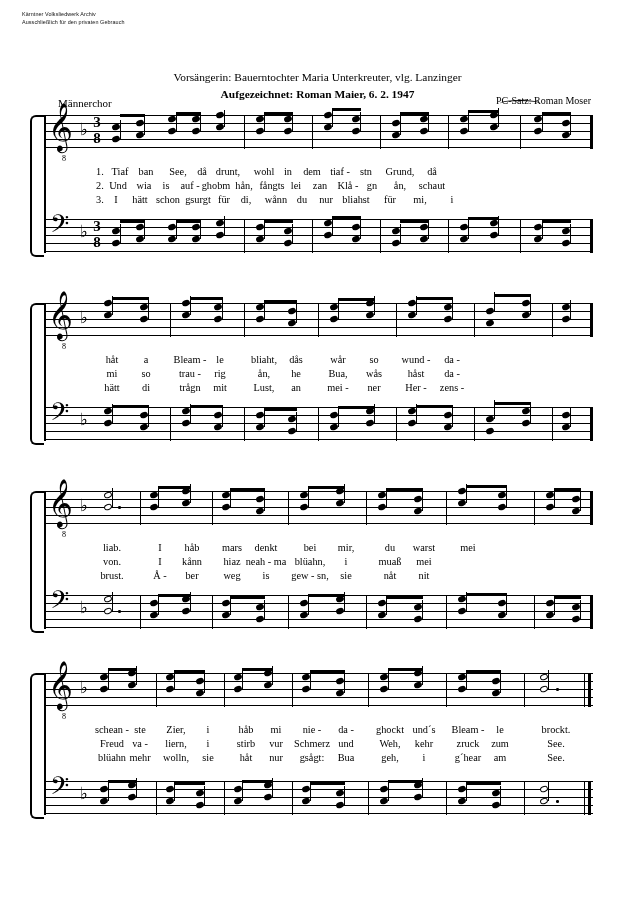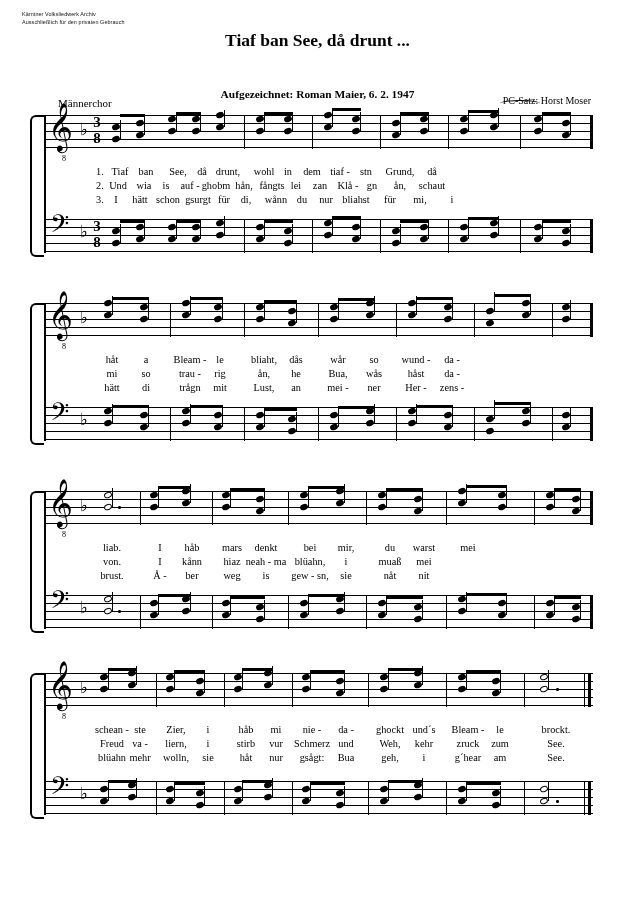--- a/index.html
+++ b/index.html
@@ -195,24 +195,24 @@
 </head>
 <body>
 
 <div id="page">
 
   <div class="archive">
     <div>Kärntner Volksliedwerk Archiv</div>
     <div>Ausschließlich für den privaten Gebrauch</div>
   </div>
 
-  <div class="title">Tiaf ban See, då drunt ...</div>
+  <div class="subline" id="sub2">Vorsängerin: Bauerntochter Maria Unterkreuter, vlg. Lanzinger</div>
   <div class="subline" id="sub3">Aufgezeichnet: Roman Maier, 6. 2. 1947</div>
   <div class="voicelabel">Männerchor</div>
-  <div class="pcsatz">PC-Satz: Horst Moser</div>
+  <div class="pcsatz">PC-Satz: Roman Moser</div>
 
   <div class="system" id="sys1" style="top:112px; height:170px;">
     <div class="brace" style="left:30px; top:3px; height:138px;"></div>
     <div class="sysbar" style="top:3px; height:138px;"></div>
 
     <div class="staff" style="top:3px;">
       <div class="line l0"></div>
         <div class="line l1"></div>
         <div class="line l2"></div>
         <div class="line l3"></div>

